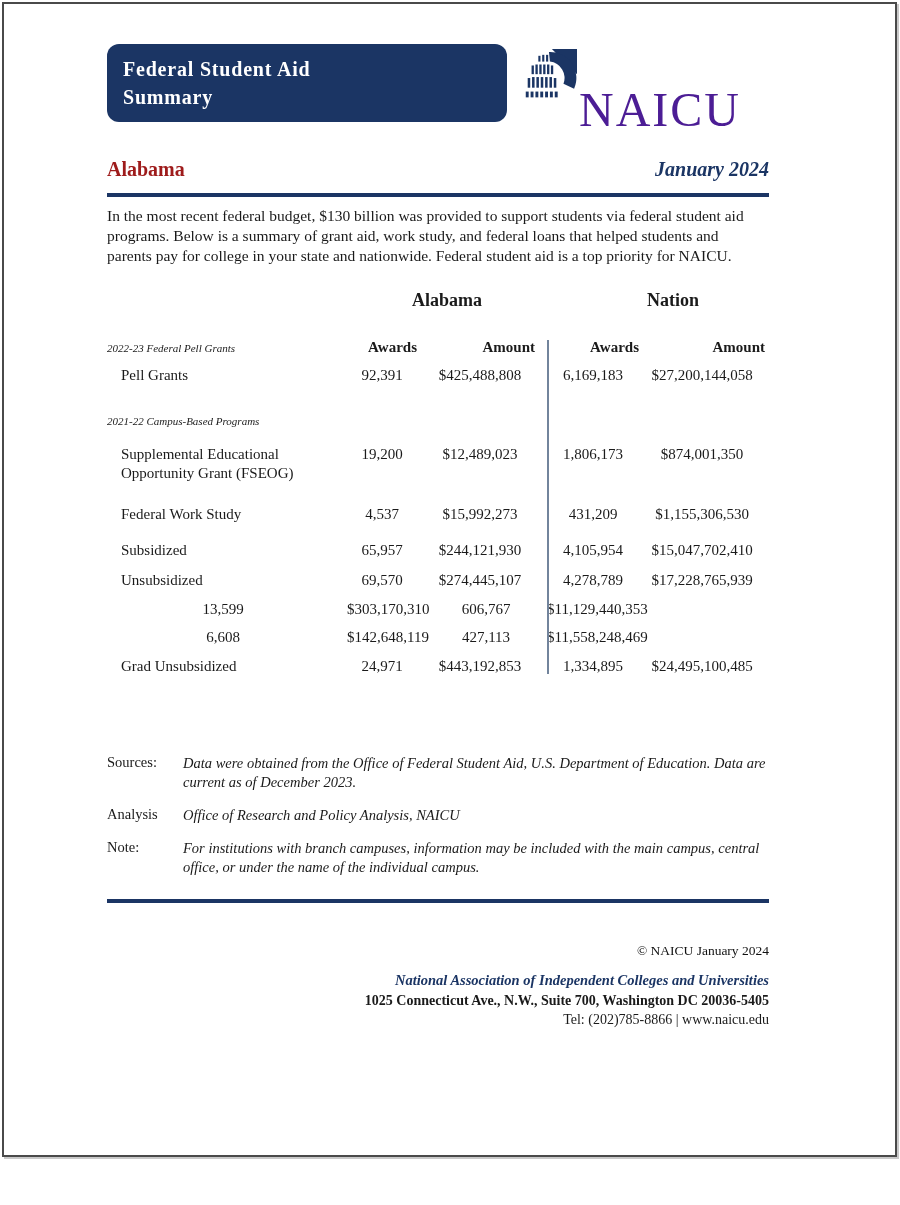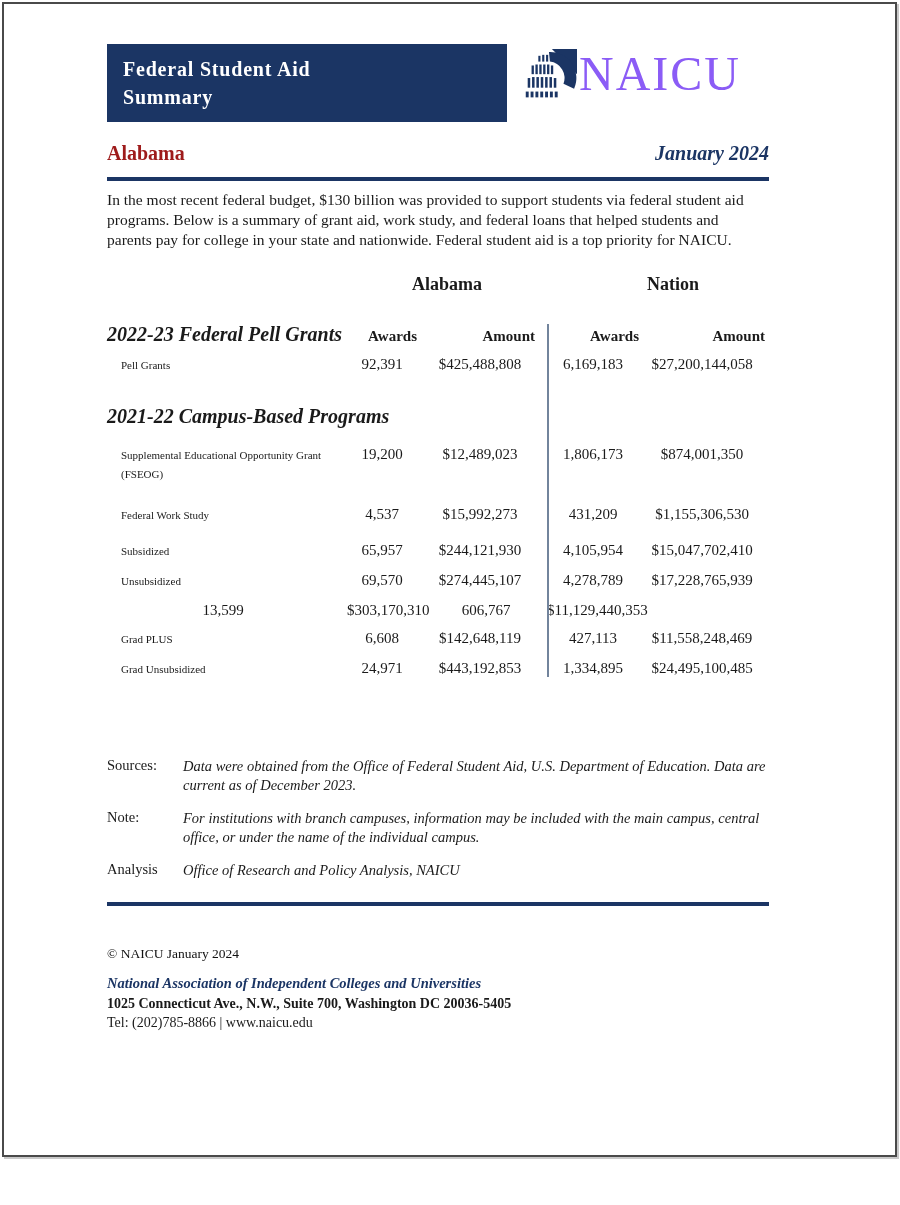--- a/index.html
+++ b/index.html
@@ -20,26 +20,27 @@
   .content { position: absolute; left: 103px; top: 0; width: 662px; }
 
   
   .masthead { display: flex; align-items: flex-start; margin-top: 40px; }
   .title-box {
     background: #1b3564; color: #ffffff;
     width: 400px; height: 78px;
     padding: 11px 0 0 16px;
     font-weight: bold; font-size: 20px; line-height: 28px;
     letter-spacing: 0.8px;
+    border-radius: 12px;
   }
   .logo { display: flex; align-items: flex-start; margin-left: 12px; padding-top: 2px; }
   .logo-icon { width: 58px; height: 62px; margin-top: 2px; }
   .logo-word {
-    font-size: 48px; line-height: 56px; color: #8b5cf6;
-    letter-spacing: 2px; margin-left: 2px;
+    font-size: 48px; line-height: 56px; color: #4c1d95;
+    letter-spacing: 2px; margin-left: 2px; margin-top: 36px;
   }
 
   
   .subhead { display: flex; justify-content: space-between; align-items: baseline; margin-top: 20px; }
   .state { color: #9e1b1b; font-weight: bold; font-size: 20px; }
   .date { color: #1b3564; font-weight: bold; font-style: italic; font-size: 20px; }
 
   .rule { height: 4px; background: #1b3564; margin-top: 12px; }
 
   .intro { margin-top: 9px; font-size: 15.5px; line-height: 20px; width: 660px; }
@@ -53,42 +54,42 @@
   .trow { display: grid; grid-template-columns: 240px 78px 122px 92px 126px; align-items: baseline; }
   .trow .c1 { text-align: left; }
   .trow .num { text-align: center; font-size: 15px; }
   .trow .c-sa   { padding-right: 8px; }
   .trow .c-samt { padding-right: 12px; }
   .trow .c-na   { padding-right: 0px; }
   .trow .c-namt { padding-right: 0px; }
   .group-row { display: grid; grid-template-columns: 240px 200px 222px; }
   .group-row .ghead { text-align: center; font-weight: bold; font-size: 18px; }
   .group-row .ghead.nation { padding-left: 30px; }
-  .sec-title { font-weight: bold; font-style: italic; font-size: 20px; }
+  .sec-title { font-weight: normal; font-style: italic; font-size: 11px; }
   .col-head { font-weight: bold; font-size: 15px; text-align: right; }
-  .row-label { padding-left: 14px; font-size: 11px; line-height: 19px; }
+  .row-label { padding-left: 14px; font-size: 15px; line-height: 19px; }
 
   .r-pellhead { margin-top: 28px; }
   .r-pell     { margin-top: 10px; }
   .r-cbhead   { margin-top: 30px; }
   .r-fseog    { margin-top: 18px; }
   .r-fws      { margin-top: 22px; }
   .r-loanhead { margin-top: 26px; }
   .r-sub      { margin-top: 17px; }
   .r-loan     { margin-top: 11px; }
 
   
   .notes { margin-top: 78px; font-size: 14.5px; }
   .note-row { display: grid; grid-template-columns: 76px 586px; margin-top: 14px; }
   .note-row:first-child { margin-top: 0; }
   .note-label { font-size: 14.5px; }
   .note-text { font-style: italic; line-height: 19px; }
 
   .footer-rule { height: 4px; background: #1b3564; margin-top: 22px; }
-  .footer { text-align: left; margin-top: 40px; }
+  .footer { text-align: right; margin-top: 40px; }
   .copyright { margin-top: 11px; font-size: 13.5px; color: #111111; }
   .org-name { margin-top: 13px; font-size: 14.5px; font-weight: bold; color: #1b3564; font-style: italic; }
   .address { margin-top: 4px; font-size: 14px; font-weight: bold; }
   .tel { margin-top: 3px; font-size: 14px; }
 </style>
 </head>
 <body>
 
 <div class="page">
   <div class="content">
@@ -201,47 +202,46 @@
         <div class="num c-na">4,278,789</div>
         <div class="num c-namt">$17,228,765,939</div>
       </div>
       <div class="trow r-loan">
         <div class="num c-sa">13,599</div>
         <div class="num c-samt">$303,170,310</div>
         <div class="num c-na">606,767</div>
         <div class="num c-namt">$11,129,440,353</div>
       </div>
       <div class="trow r-loan">
-        <div class="c1 row-label">Grad PLUS</div>
         <div class="num c-sa">6,608</div>
         <div class="num c-samt">$142,648,119</div>
         <div class="num c-na">427,113</div>
         <div class="num c-namt">$11,558,248,469</div>
       </div>
       <div class="trow r-loan">
         <div class="c1 row-label">Grad Unsubsidized</div>
         <div class="num c-sa">24,971</div>
         <div class="num c-samt">$443,192,853</div>
         <div class="num c-na">1,334,895</div>
         <div class="num c-namt">$24,495,100,485</div>
       </div>
     </div>
 
     <div class="notes">
       <div class="note-row">
         <div class="note-label">Sources:</div>
         <div class="note-text">Data were obtained from the Office of Federal Student Aid, U.S. Department of Education. Data are current as of December 2023.</div>
       </div>
       <div class="note-row">
+        <div class="note-label">Analysis</div>
+        <div class="note-text">Office of Research and Policy Analysis, NAICU</div>
+      </div>
+      <div class="note-row">
         <div class="note-label">Note:</div>
         <div class="note-text">For institutions with branch campuses, information may be included with the main campus, central office, or under the name of the individual campus.</div>
-      </div>
-      <div class="note-row">
-        <div class="note-label">Analysis</div>
-        <div class="note-text">Office of Research and Policy Analysis, NAICU</div>
       </div>
     </div>
 
     <div class="rule footer-rule"></div>
 
     <div class="footer">
       <div class="copyright">© NAICU January 2024</div>
       <div class="org-name">National Association of Independent Colleges and Universities</div>
       <div class="address">1025 Connecticut Ave., N.W., Suite 700, Washington DC 20036-5405</div>
       <div class="tel">Tel: (202)785-8866 | www.naicu.edu</div>

